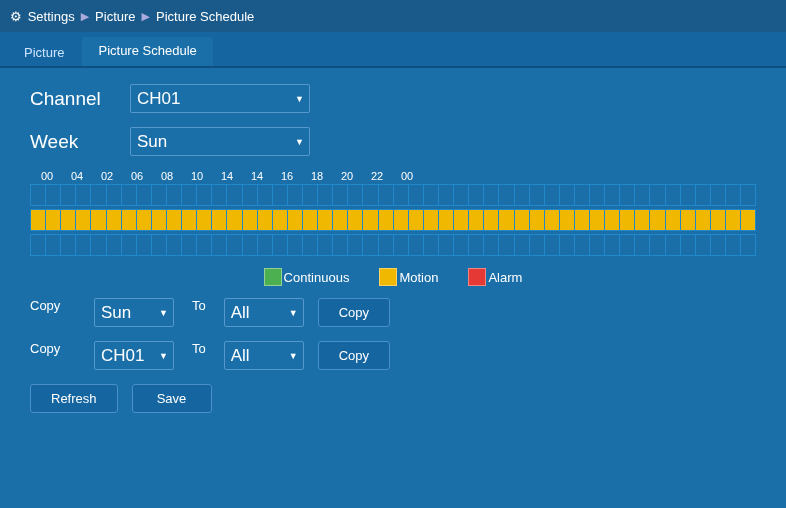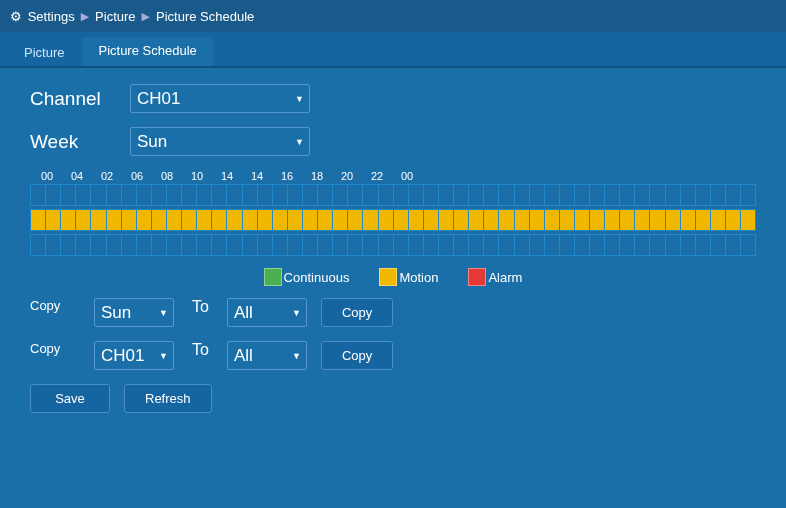--- a/index.html
+++ b/index.html
@@ -171,21 +171,21 @@
       gap: 14px;
       margin-bottom: 14px;
     }
     .copy-label {
       width: 50px;
       color: #fff;
       font-size: 13px;
     }
     .to-label {
       color: #fff;
-      font-size: 16px;
+      font-size: 13px;
       margin: 0 4px;
     }
     .select-small {
       width: 80px;
     }
 
     
     .btn {
       padding: 6px 20px;
       border: none;
@@ -493,17 +493,17 @@
         <option>CH01</option>
         <option>CH02</option>
         <option>CH03</option>
         <option>CH04</option>
       </select>
     </div>
     <button class="btn btn-copy">Copy</button>
   </div>
 
   <div class="action-row">
+    <button class="btn btn-action">Refresh</button>
     <button class="btn btn-action">Save</button>
-    <button class="btn btn-action">Refresh</button>
   </div>
 
 </div>
 
 </body></html>

